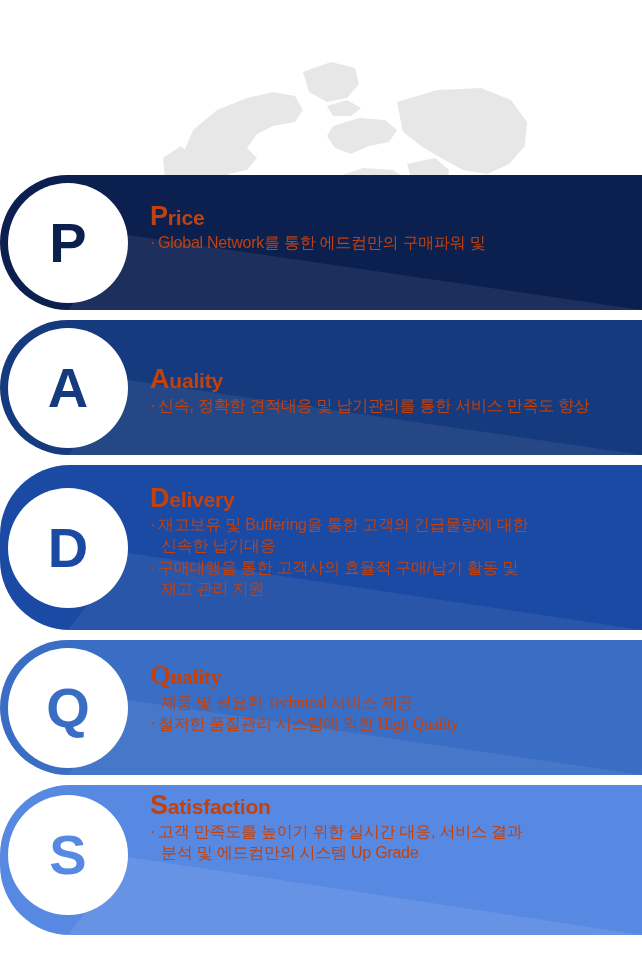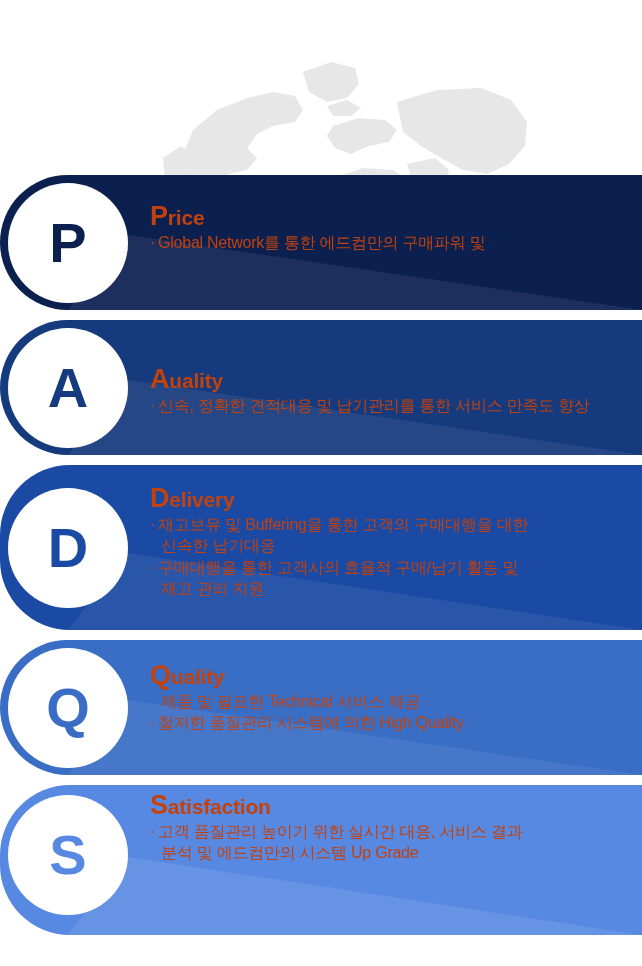--- a/index.html
+++ b/index.html
@@ -121,21 +121,21 @@
 
   #badge-price .badge-letter        { color: #0c2050; font-size: 56px; }
   #badge-action .badge-letter       { color: #153a7d; font-size: 56px; }
   #badge-delivery .badge-letter     { color: #1a4aa4; font-size: 56px; }
   #badge-quality .badge-letter      { color: #3a6dc4; font-size: 56px; }
   #badge-satisfaction .badge-letter { color: #5889e2; font-size: 56px; }
 
   #text-price        { left: 150px; top: 203px; }
   #text-action       { left: 150px; top: 366px; }
   #text-delivery     { left: 150px; top: 485px; }
-  #text-quality      { left: 150px; top: 662px; }
+  #text-quality      { left: 150px; top: 662px; font-family: Liberation Serif, serif; }
   #text-satisfaction { left: 150px; top: 792px; }
 </style>
 </head>
 <body>
 
 <div id="globe-backdrop">
   <svg viewBox="0 0 452 452" aria-hidden="true">
     <g fill="#e7e7e7">
 
       <path d="M96 112 L120 92 L150 80 L176 74 L198 78 L206 92 L198 104 L176 108 L160 116 L150 130
@@ -217,21 +217,21 @@
       <svg viewBox="0 0 642 165" preserveAspectRatio="none" aria-hidden="true">
         <path d="M68 165 L128 88 L642 165 Z" fill="#ffffff" fill-opacity="0.07"></path>
       </svg>
     </div>
   </div>
   <div class="badge-circle" id="badge-delivery">
     <span class="badge-letter">D</span>
   </div>
   <div class="row-text" id="text-delivery">
     <div class="row-heading"><span class="cap">D</span><span>elivery</span></div>
-    <div class="bullet-line"><span class="dot">·</span><span>재고보유 및 Buffering을 통한 고객의 구매대행을 대한</span></div>
+    <div class="bullet-line"><span class="dot">·</span><span>재고보유 및 Buffering을 통한 고객의 긴급물량에 대한</span></div>
     <div class="bullet-line cont">신속한 납기대응</div>
     <div class="bullet-line"><span class="dot">·</span><span>구매대행을 통한 고객사의 효율적 구매/납기 활동 및</span></div>
     <div class="bullet-line cont">재고 관리 지원</div>
   </div>
 
   <div class="paqds-row" id="row-quality">
     <div class="row-shadow">
       <svg viewBox="0 0 642 135" preserveAspectRatio="none" aria-hidden="true">
         <path d="M68 135 L128 60 L642 135 Z" fill="#ffffff" fill-opacity="0.07"></path>
       </svg>
@@ -251,17 +251,17 @@
       <svg viewBox="0 0 642 150" preserveAspectRatio="none" aria-hidden="true">
         <path d="M68 150 L128 72 L642 150 Z" fill="#ffffff" fill-opacity="0.09"></path>
       </svg>
     </div>
   </div>
   <div class="badge-circle" id="badge-satisfaction">
     <span class="badge-letter">S</span>
   </div>
   <div class="row-text" id="text-satisfaction">
     <div class="row-heading"><span class="cap">S</span><span>atisfaction</span></div>
-    <div class="bullet-line"><span class="dot">·</span><span>고객 품질관리 높이기 위한 실시간 대응, 서비스 결과</span></div>
+    <div class="bullet-line"><span class="dot">·</span><span>고객 만족도를 높이기 위한 실시간 대응, 서비스 결과</span></div>
     <div class="bullet-line cont">분석 및 에드컴만의 시스템 Up Grade</div>
   </div>
 
 </div>
 
 </body></html>

